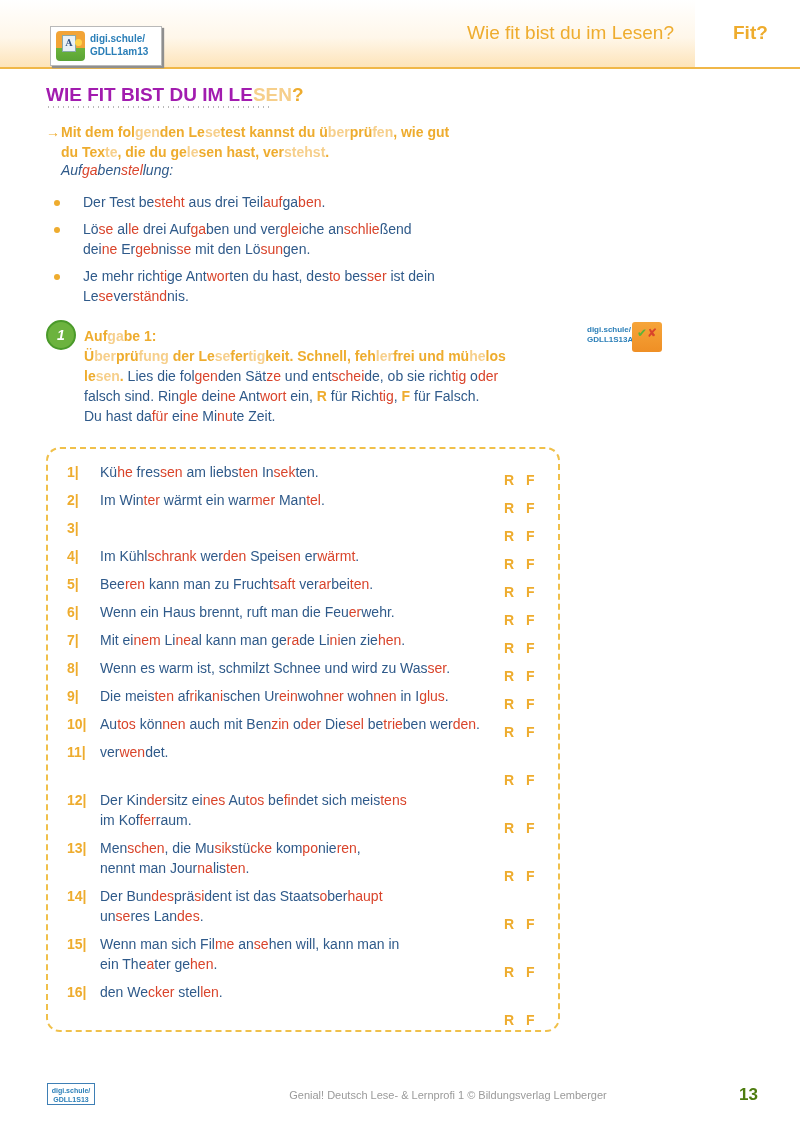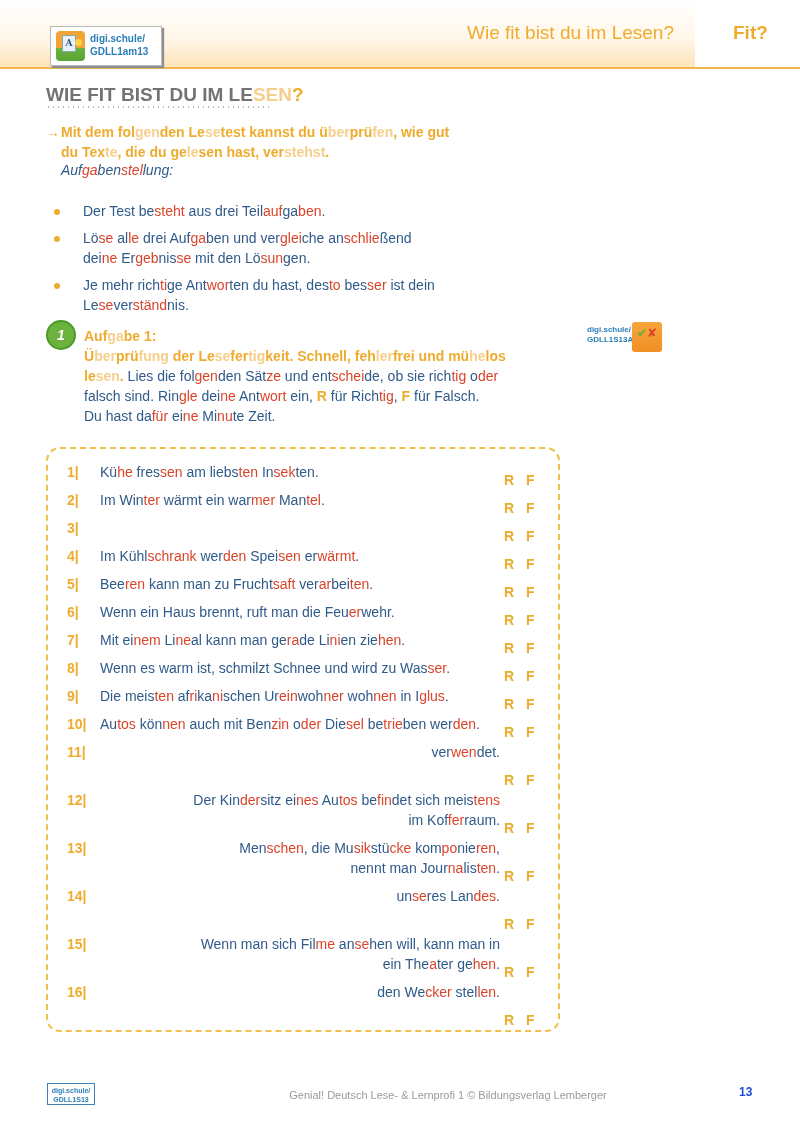--- a/index.html
+++ b/index.html
@@ -56,21 +56,21 @@
     position: absolute; left: 46px; top: 122px; width: 480px;
     font-size: 14px; font-weight: bold; color: #eeac2e; line-height: 20px;
   }
   .intro .arrow { display: inline-block; width: 15px; }
   .intro .l2 { padding-left: 15px; }
   .intro .lt { color: #f6cf8b; }
   .aufg {
     position: absolute; left: 61px; top: 162px; font-size: 14px; font-style: italic; color: #2f5a8a;
   }
 
-  .bullets { position: absolute; left: 52px; top: 192px; width: 460px; font-size: 14px; line-height: 20px; margin-top: 9px; }
+  .bullets { position: absolute; left: 52px; top: 192px; width: 460px; font-size: 14px; line-height: 20px; }
   .bullet { position: relative; padding-left: 31px; margin-bottom: 7px; }
   .bullet .dot {
     position: absolute; left: 2px; top: 8px; width: 6px; height: 6px; border-radius: 50%; background: #eeac2e;
   }
 
   .red { color: #d9442b; }
   .blue { color: #2f5a8a; }
 
   .task { position: absolute; left: 46px; top: 318px; width: 500px; }
   .task-badge {
@@ -99,29 +99,29 @@
   .box {
     position: absolute; left: 46px; top: 447px; width: 514px; height: 585px;
     border: 2px dashed #f0c04a; border-radius: 14px; box-sizing: border-box;
   }
   .items { position: absolute; left: 67px; top: 462px; width: 480px; font-size: 14px; line-height: 20px; }
   .item { position: relative; }
   .item .num { position: absolute; left: 0; top: 0; font-weight: bold; color: #eeac2e; }
   .item .sent { padding-left: 33px; width: 400px; }
   .item .rf { position: absolute; left: 437px; bottom: 0; font-weight: bold; color: #eeac2e; word-spacing: 8px; }
   .item.one { height: 28px; }
-  .item.two { height: 48px; text-align: right; }
+  .item.two { height: 48px; }
 
   .ftr-digi {
     position: absolute; left: 47px; top: 1083px; width: 48px; height: 22px;
     border: 1px solid #3e7fb5; box-sizing: border-box;
     font-size: 7px; font-weight: bold; color: #2b7fb8; text-align: center; line-height: 9px; padding-top: 2px;
   }
   .ftr-text { position: absolute; left: 0; width: 800px; top: 1089px; text-align: center; font-size: 11px; color: #9a9a9a; margin-left: 48px; }
-  .ftr-page { position: absolute; left: 739px; top: 1085px; font-size: 12px; font-weight: bold; color: #1d4ed8; }
+  .ftr-page { position: absolute; left: 739px; top: 1085px; font-size: 17px; font-weight: bold; color: #4d7c0f; }
 </style>
 </head>
 <body>
 
 <div class="hdr">
   <div class="hdr-band"></div>
   <div class="hdr-line"></div>
   <div class="digi-box">
     <div class="app-icon">
       <div class="card">A</div>
@@ -129,21 +129,21 @@
     </div>
     <div class="digi-text">
       <div>digi.schule/</div>
       <div>GDLL1am13</div>
     </div>
   </div>
   <div class="hdr-title">Wie fit bist du im Lesen?</div>
   <div class="hdr-fit">Fit?</div>
 </div>
 
-<div class="page-h1"><span style="color: #737373; font-weight: bold;">WIE FIT BIST DU IM LE</span><span class="lt" style="color: rgb(246, 207, 139); font-weight: bold;">SEN</span><span style="color: rgb(238, 172, 46); font-weight: bold;">?</span></div>
+<div class="page-h1"><span style="color: #a21caf; font-weight: bold;">WIE FIT BIST DU IM LE</span><span class="lt" style="color: rgb(246, 207, 139); font-weight: bold;">SEN</span><span style="color: rgb(238, 172, 46); font-weight: bold;">?</span></div>
 <div class="h1-dots"></div>
 
 <div class="intro">
   <div><span class="arrow">→</span><span><span style="color: rgb(238, 172, 46); font-weight: bold;">Mit dem fol</span><span class="lt" style="color: rgb(246, 207, 139); font-weight: bold;">gen</span><span style="color: rgb(238, 172, 46); font-weight: bold;">den Le</span><span class="lt" style="color: rgb(246, 207, 139); font-weight: bold;">se</span><span style="color: rgb(238, 172, 46); font-weight: bold;">test kannst du ü</span><span class="lt" style="color: rgb(246, 207, 139); font-weight: bold;">ber</span><span style="color: rgb(238, 172, 46); font-weight: bold;">prü</span><span class="lt" style="color: rgb(246, 207, 139); font-weight: bold;">fen</span><span style="color: rgb(238, 172, 46); font-weight: bold;">, wie gut</span></span></div>
   <div class="l2"><span style="color: rgb(238, 172, 46); font-weight: bold;">du Tex</span><span class="lt" style="color: rgb(246, 207, 139); font-weight: bold;">te</span><span style="color: rgb(238, 172, 46); font-weight: bold;">, die du ge</span><span class="lt" style="color: rgb(246, 207, 139); font-weight: bold;">le</span><span style="color: rgb(238, 172, 46); font-weight: bold;">sen hast, ver</span><span class="lt" style="color: rgb(246, 207, 139); font-weight: bold;">stehst</span><span style="color: rgb(238, 172, 46); font-weight: bold;">.</span></div>
 </div>
 <div class="aufg"><span class="blue">Auf</span><span class="red">ga</span><span class="blue">ben</span><span class="red">stel</span><span class="blue">lung:</span></div>
 
 <div class="bullets">
   <div class="bullet">
@@ -268,20 +268,21 @@
       <span class="num">13|</span>
       <div class="sent">
         <div><span class="blue">Men</span><span class="red">schen</span><span class="blue">, die Mu</span><span class="red">sik</span><span class="blue">stü</span><span class="red">cke</span><span class="blue"> kom</span><span class="red">po</span><span class="blue">nie</span><span class="red">ren</span><span class="blue">,</span></div>
         <div><span class="blue">nennt man Jour</span><span class="red">na</span><span class="blue">lis</span><span class="red">ten</span><span class="blue">.</span></div>
       </div>
       <span class="rf"><span>R</span> <span>F</span></span>
     </div>
     <div class="item two">
       <span class="num">14|</span>
       <div class="sent">
+        <div><span class="blue">Der Bun</span><span class="red">des</span><span class="blue">prä</span><span class="red">si</span><span class="blue">dent ist das Staats</span><span class="red">o</span><span class="blue">ber</span><span class="red">haupt</span></div>
         <div><span class="blue">un</span><span class="red">se</span><span class="blue">res Lan</span><span class="red">des</span><span class="blue">.</span></div>
       </div>
       <span class="rf"><span>R</span> <span>F</span></span>
     </div>
     <div class="item two">
       <span class="num">15|</span>
       <div class="sent">
         <div><span class="blue">Wenn man sich Fil</span><span class="red">me</span><span class="blue"> an</span><span class="red">se</span><span class="blue">hen will, kann man in</span></div>
         <div><span class="blue">ein The</span><span class="red">a</span><span class="blue">ter ge</span><span class="red">hen</span><span class="blue">.</span></div>
       </div>

